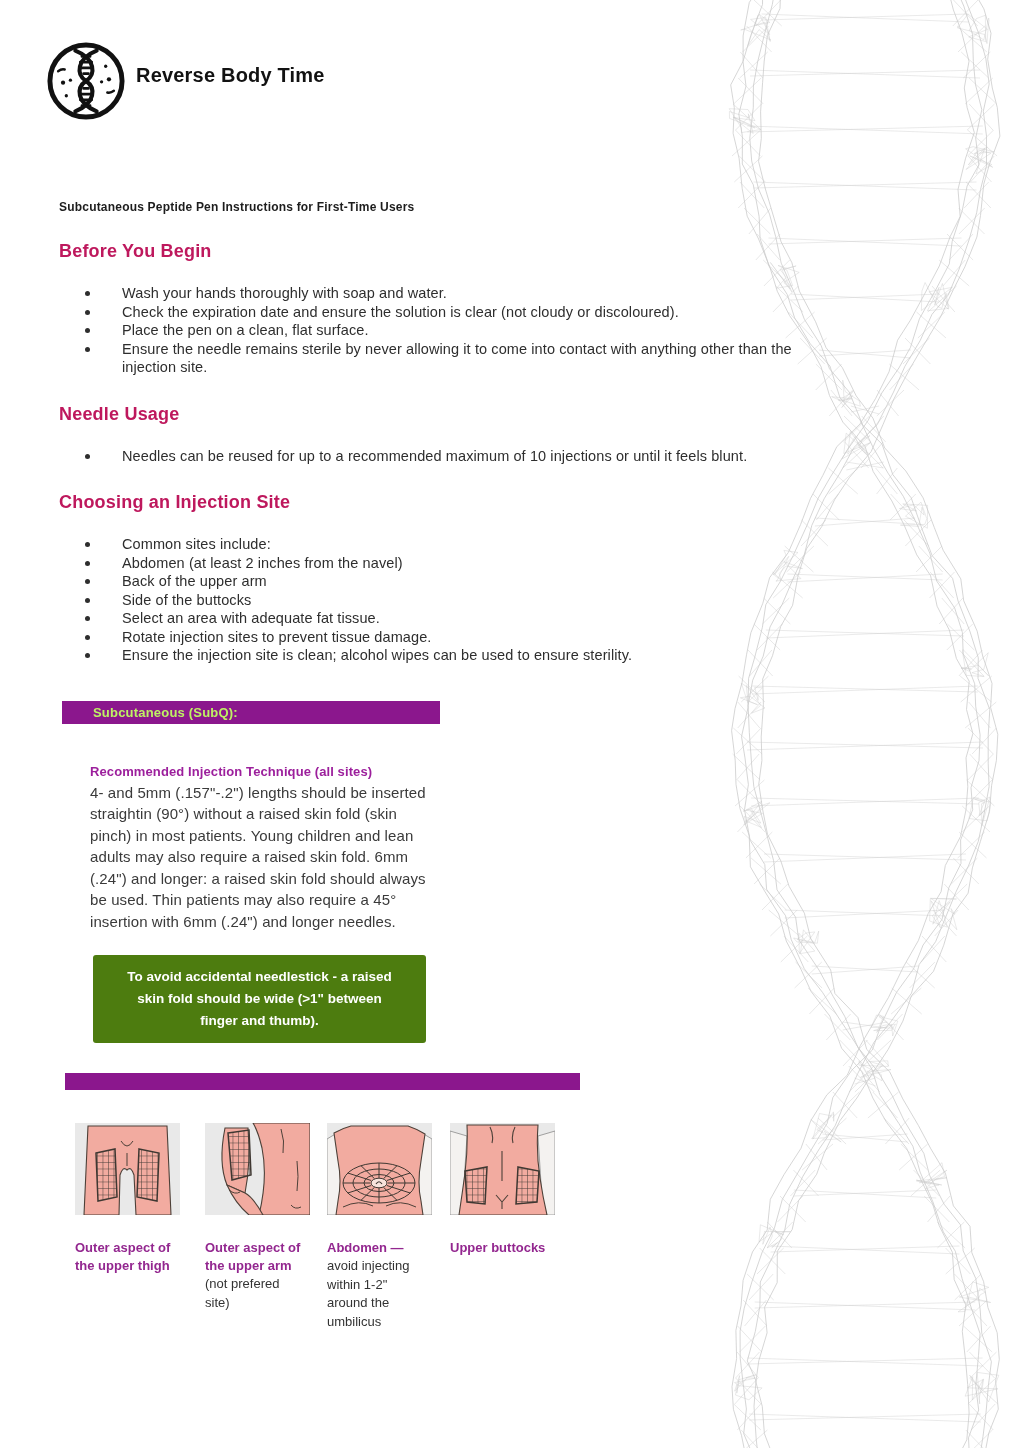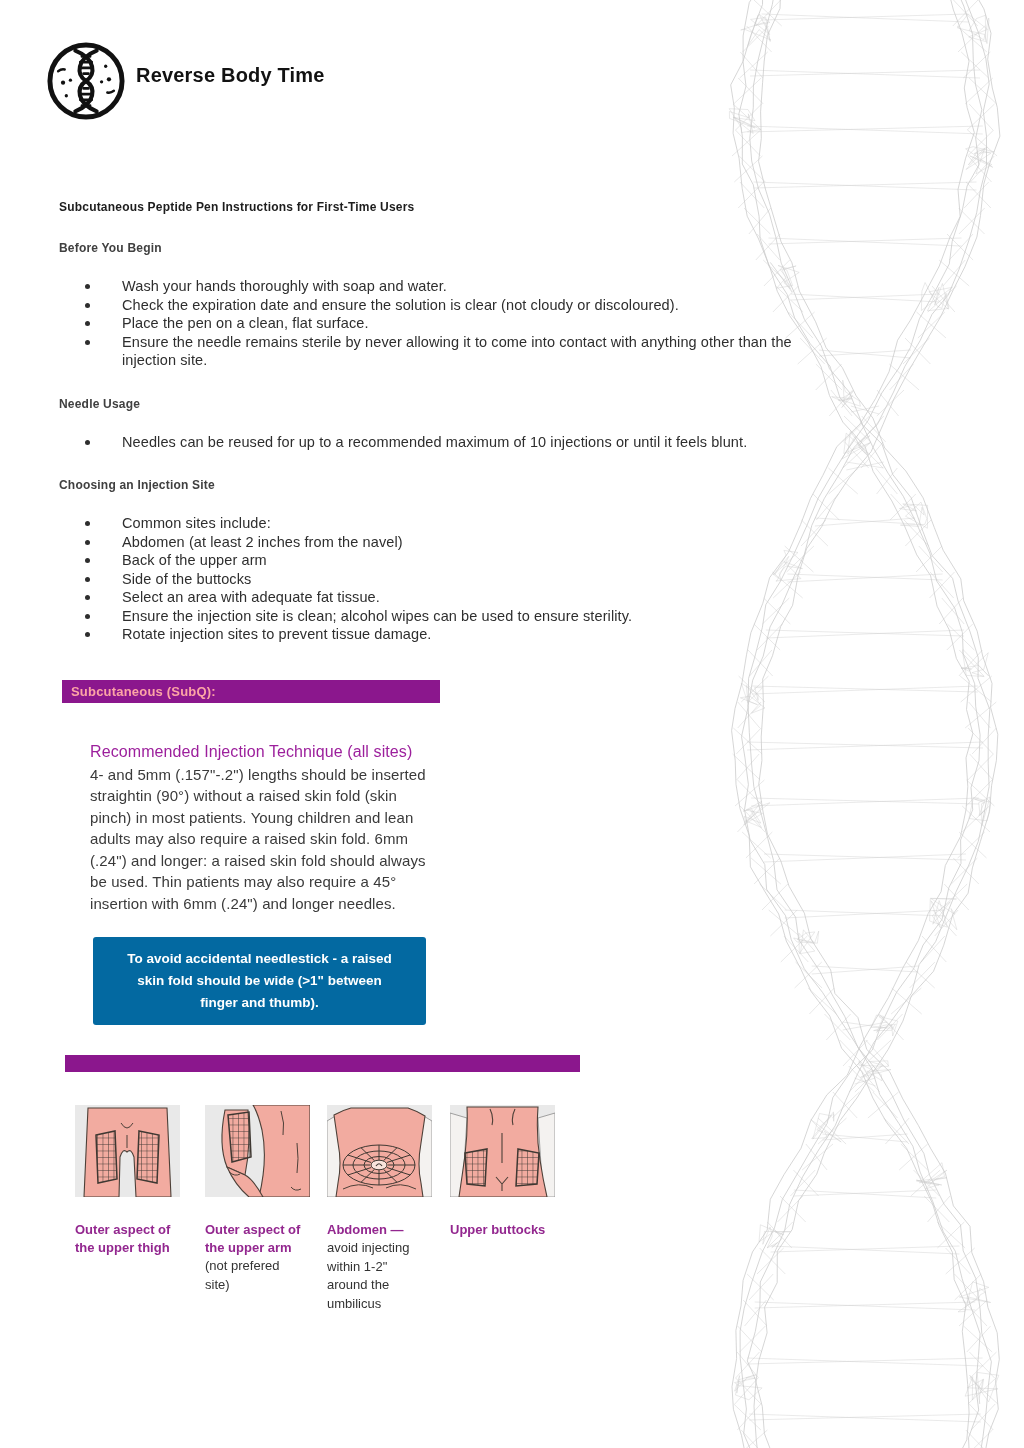--- a/index.html
+++ b/index.html
@@ -20,40 +20,40 @@
   }
   
   .logo { position: absolute; left: 45px; top: 40px; width: 82px; height: 82px; z-index: 2; }
   .brand-title {
     position: absolute; left: 136px; top: 64px; z-index: 2;
     font-size: 20px; font-weight: 700; color: #121212; letter-spacing: 0.2px;
   }
   
   .content { position: absolute; left: 59px; top: 200px; width: 760px; z-index: 1; }
   h1.doc-title { font-size: 12px; font-weight: 700; color: #1d1d1d; letter-spacing: 0.2px; }
-  h2.section-heading { font-size: 12px; font-weight: 700; color: #404040; letter-spacing: 0.2px; margin-top: 27px; }
+  h2.section-heading { font-size: 18px; font-weight: 700; color: #be185d; letter-spacing: 0.2px; margin-top: 27px; }
   ul.bullets { list-style: none; margin-top: 22px; }
   ul.bullets li {
     position: relative; padding-left: 63px;
     font-size: 14.5px; line-height: 18.5px; color: #2e2e2e; letter-spacing: 0.1px;
   }
   ul.bullets li::before {
     content: ""; position: absolute; left: 26px; top: 7px;
     width: 5px; height: 5px; border-radius: 50%; background: #2e2e2e;
   }
   .gap-lg { margin-top: 33px; }
   
   .subq-banner {
     margin-top: 36px; margin-left: 3px;
     width: 378px; height: 23px; line-height: 23px;
-    padding-left: 9px;
-    color: #fca5a5; font-size: 13px; font-weight: 700; letter-spacing: 0.2px;
+    padding-left: 31px;
+    color: #bef264; font-size: 13px; font-weight: 700; letter-spacing: 0.2px;
   }
   .technique { margin-left: 31px; margin-top: 40px; width: 348px; }
-  .technique h3 { font-size: 16px; font-weight: 400; letter-spacing: 0.1px; }
+  .technique h3 { font-size: 13px; font-weight: 700; letter-spacing: 0.1px; }
   .technique p {
     margin-top: 3px; font-size: 15px; line-height: 21.5px; color: #3a3a3a;
     white-space: pre-line; letter-spacing: 0.1px;
   }
   .green-note {
     margin-left: 34px; margin-top: 23px; width: 333px;
     padding: 11px 14px; border-radius: 3px;
     color: #ffffff; font-size: 13.5px; font-weight: 700; line-height: 1.62;
     text-align: center; white-space: pre-line;
   }
@@ -154,38 +154,38 @@
     <li>Needles can be reused for up to a recommended maximum of 10 injections or until it feels blunt.</li>
   </ul>
 
   <h2 class="section-heading gap-lg">Choosing an Injection Site</h2>
   <ul class="bullets">
     <li>Common sites include:</li>
     <li>Abdomen (at least 2 inches from the navel)</li>
     <li>Back of the upper arm</li>
     <li>Side of the buttocks</li>
     <li>Select an area with adequate fat tissue.</li>
+    <li>Rotate injection sites to prevent tissue damage.</li>
     <li>Ensure the injection site is clean; alcohol wipes can be used to ensure sterility.</li>
-    <li>Rotate injection sites to prevent tissue damage.</li>
   </ul>
 
   <div class="subq-banner" style="background:#8B178D">Subcutaneous (SubQ):</div>
 
   <div class="technique">
     <h3 style="color:#9C1F9C">Recommended Injection Technique (all sites)</h3>
     <p>4- and 5mm (.157"-.2") lengths should be inserted
 straightin (90°) without a raised skin fold (skin
 pinch) in most patients. Young children and lean
 adults may also require a raised skin fold. 6mm
 (.24") and longer: a raised skin fold should always
 be used. Thin patients may also require a 45°
 insertion with 6mm (.24") and longer needles.</p>
   </div>
 
-  <div class="green-note" style="background:#0369a1">To avoid accidental needlestick - a raised
+  <div class="green-note" style="background:#4d7c0f">To avoid accidental needlestick - a raised
 skin fold should be wide (&gt;1" between
 finger and thumb).</div>
 
   <div class="purple-divider" style="background:#8B178D"></div>
 
   <div class="figures-row">
 
     <div class="figure-col fc1">
       <svg class="body-fig" viewBox="0 0 105 92">
         <rect width="105" height="92" fill="#E9E9E9"></rect>

